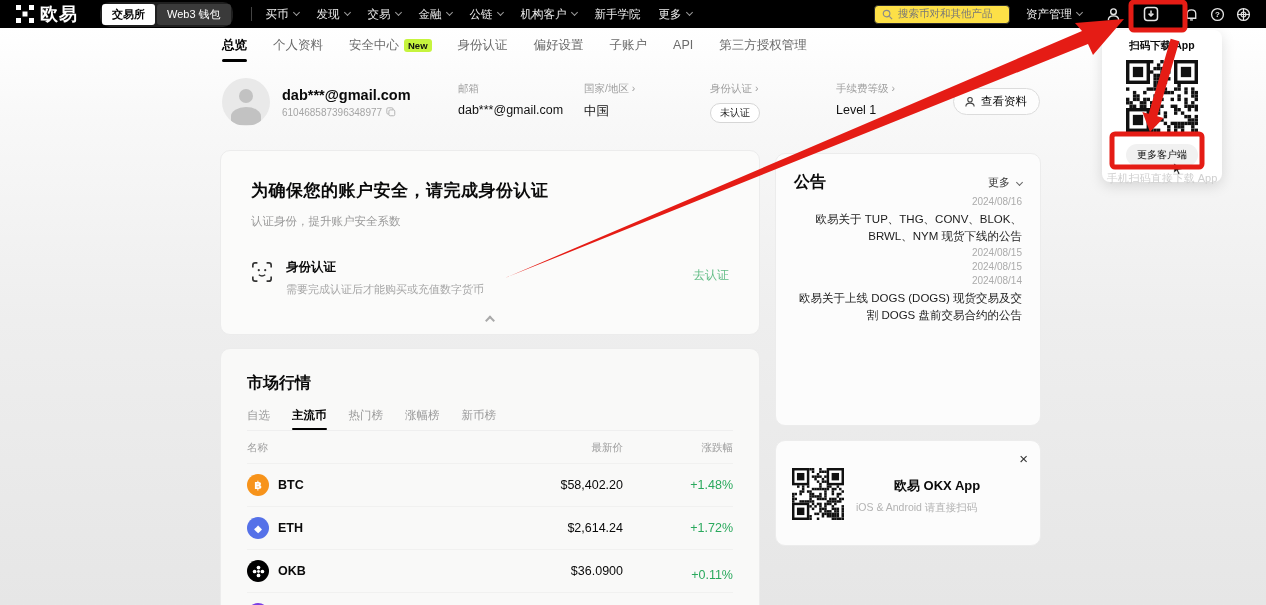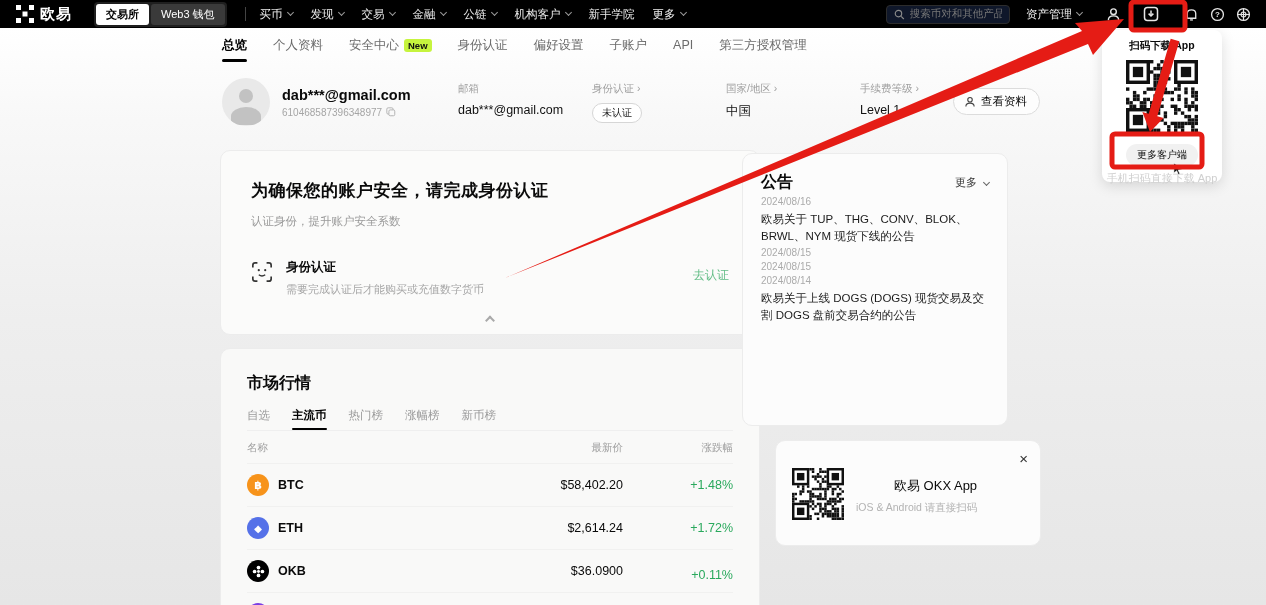--- a/index.html
+++ b/index.html
@@ -9,53 +9,53 @@
     background:#e8e8e8; color:#0a0a0a;
   }
   .page { position:relative; width:1266px; height:605px;
     background:linear-gradient(180deg,#ffffff 28px,#f8f8f8 120px,#eeeeee 320px,#e6e6e6 100%);
   }
 
   
   .topnav { position:absolute; top:0; left:0; width:1266px; height:28px; background:#000;
     display:flex; align-items:center; z-index:5; }
   .brand { display:flex; align-items:center; gap:6px; margin-left:16px; }
-  .brand-name { color:#fff; font-weight:bold; font-size:15px; letter-spacing:1px; }
-  .seg-toggle { display:flex; background:#1f1f1f; border-radius:4px; margin-left:22px; padding:2px; }
+  .brand-name { color:#fff; font-weight:bold; font-size:18px; letter-spacing:1px; }
+  .seg-toggle { display:flex; background:#1f1f1f; border-radius:10px; margin-left:22px; padding:2px; }
   .seg { font-size:11px; padding:3px 10px; border-radius:3px; cursor:pointer; white-space:nowrap; }
   .seg.active { background:#fff; color:#000; font-weight:bold; }
   .seg.idle { background:#3a3a3a; color:#fff; margin-left:2px; }
   .nav-sep { width:1px; height:14px; background:#444; margin:0 14px 0 18px; }
   .nav-items { display:flex; align-items:center; gap:18px; }
   .nav-item { color:#ededed; font-size:11.5px; display:flex; align-items:center; cursor:pointer; white-space:nowrap; }
   .caret { display:inline-block; width:5px; height:5px; border:solid #9a9a9a; border-width:0 1px 1px 0;
     transform:rotate(45deg); margin-left:5px; margin-top:-3px; }
   .nav-right { margin-left:auto; display:flex; align-items:center; margin-right:10px; }
-  .searchbox { display:flex; align-items:center; background:#0f172a; border:1px solid #2c2c2c;
-    border-radius:4px; width:124px; height:19px; padding:0 7px; gap:5px; }
+  .searchbox { display:flex; align-items:center; background:#fde047; border:1px solid #2c2c2c;
+    border-radius:4px; width:136px; height:19px; padding:0 7px; gap:5px; }
   .searchbox .ph { color:#777; font-size:10.5px; white-space:nowrap; overflow:hidden; }
   .assets { color:#f0f0f0; font-size:11.5px; display:flex; align-items:center; margin:0 18px 0 16px; cursor:pointer; white-space:nowrap;}
   .tool-ic { width:26px; height:26px; display:flex; align-items:center; justify-content:center; cursor:pointer; }
 
   
   .subnav { position:absolute; top:30px; left:222px; display:flex; align-items:center; gap:26px; height:30px; }
   .tab { font-size:12.5px; color:#6b6b6b; cursor:pointer; position:relative; display:flex; align-items:center; gap:5px; white-space:nowrap; }
   .tab.active { color:#000; font-weight:bold; }
   .tab.active::after { content:""; position:absolute; left:0; right:0; bottom:-8px; height:2.5px; background:#000; border-radius:2px; }
   .badge-new { background:#c6f43e; color:#111; font-size:9.5px; font-weight:bold; border-radius:3px; padding:1px 4px; }
 
   
   .profile { position:absolute; top:78px; left:222px; width:818px; display:flex; align-items:center; }
   .avatar { width:48px; height:48px; border-radius:50%; background:#e9e9e9; position:relative; overflow:hidden; flex:0 0 48px;}
   .avatar .head { position:absolute; left:17px; top:11px; width:14px; height:14px; border-radius:50%; background:#c2c2c2; }
   .avatar .bod { position:absolute; left:9px; top:29px; width:30px; height:18px; border-radius:50% 50% 0 0; background:#c2c2c2; }
   .pid { margin-left:12px; width:150px; }
   .pid .mail { font-weight:bold; font-size:14.5px; }
   .pid .uid { font-size:10px; color:#a5a5a5; margin-top:4px; display:flex; align-items:center; gap:4px; }
-  .pcols { display:flex; margin-left:26px; gap:8px; }
+  .pcols { display:flex; margin-left:26px; gap:0; }
   .pcol { min-width:112px; margin-right:14px; }
   .pcol .lab { font-size:10.5px; color:#a0a0a0; display:flex; align-items:center; gap:3px; white-space:nowrap;}
   .pcol .val { font-size:12.5px; color:#111; margin-top:7px; white-space:nowrap;}
   .pill-badge { display:inline-block; border:1px solid #d6d6d6; border-radius:10px; font-size:10px; padding:2px 9px; color:#222; background:#fff;}
   .btn-outline { position:absolute; right:0; top:10px; border:1px solid #dcdcdc; background:#fdfdfd; border-radius:15px;
     font-size:11.5px; padding:5px 12px 5px 10px; display:flex; align-items:center; gap:5px; cursor:pointer; white-space:nowrap;}
 
   
   .card { position:absolute; background:#fbfbfa; border:1px solid #ececec; border-radius:10px; }
   .kyc { left:220px; top:150px; width:540px; height:185px; padding:28px 30px 0 30px; }
@@ -77,33 +77,33 @@
   .mtab.active { color:#000; font-weight:bold; }
   .mtab.active::after { content:""; position:absolute; left:0; right:0; bottom:0; height:2.5px; background:#000; border-radius:2px;}
   .mhead { display:flex; font-size:10.5px; color:#a0a0a0; padding:10px 0 8px 0; border-top:1px solid #efefef; }
   .mrow { display:flex; align-items:center; height:43px; border-top:1px solid #f1f1f0; font-size:12.5px; }
   .mc-name { flex:1; display:flex; align-items:center; gap:9px; font-weight:bold; }
   .mc-price { width:170px; text-align:right; }
   .mc-chg { width:110px; text-align:right; }
   .coin { width:22px; height:22px; border-radius:50%; display:flex; align-items:center; justify-content:center;
     color:#fff; font-size:11px; font-weight:bold; flex:0 0 22px;}
 
-  .anncard { left:742px; top:153px; width:266px; height:273px; background:#fcfcfc; padding:18px 18px 0 18px; }
+  .anncard { left:775px; top:153px; width:266px; height:273px; background:#fcfcfc; padding:18px 18px 0 18px;text-align:right; }
   .ann-head { display:flex; align-items:center; }
   .ann-head h2 { font-size:16px; font-weight:bold; }
   .ann-more { margin-left:auto; font-size:11px; color:#333; cursor:pointer; display:flex; align-items:center; gap:2px;}
   .ann-item { margin-top:3px; cursor:pointer;}
   .ann-date { font-size:10px; color:#ababab; }
   .ann-text { font-size:11.5px; color:#1c1c1c; line-height:1.45; margin-top:4px; }
 
   .promo { left:775px; top:440px; width:266px; height:106px; background:#fcfcfc; padding:15px 16px; }
   .promo-close { position:absolute; right:12px; top:9px; font-size:15px; color:#333; cursor:pointer; }
   .promo h3 { font-size:12.5px; font-weight:bold; }
   .promo-row { display:flex; margin-top:12px; gap:12px; align-items:center;}
-  .promo-name { font-size:13px; font-weight:normal;padding-left:38px; }
+  .promo-name { font-size:13px; font-weight:bold;padding-left:38px; }
   .promo-desc { font-size:10.5px; color:#b3b3b3; margin-top:6px; }
 
   
   .qrpop { position:absolute; left:1102px; top:30px; width:120px; height:152px; background:#fff;
     border-radius:8px; box-shadow:0 4px 14px rgba(0,0,0,.13); z-index:6; text-align:center; padding-top:9px;}
   .qrpop .t { font-size:10.5px; font-weight:bold; }
   .qrpop .qrbox { margin:7px auto 0 auto; }
   .btn-clients { margin:8px auto 0 auto; background:#f1f1f1; border-radius:12px; width:72px; font-size:10px;
     padding:4px 0; cursor:pointer; position:relative;}
   .qr-foot { font-size:11px; color:#cfcfcf; margin-top:5px; white-space:nowrap; overflow:hidden;}
@@ -259,26 +259,26 @@
             <path d="M8.5 3.5 V2.5 Q8.5 1 7 1 H2.5 Q1 1 1 2.5 V7 Q1 8.5 2.5 8.5 H3.5" fill="none" stroke="#b5b5b5" stroke-width="1.2"></path>
           </svg>
       </div>
     </div>
     <div class="pcols" id="profile-fields">
         <div class="pcol">
           <div class="lab">邮箱</div>
           <div class="val">dab***@gmail.com</div>
         </div>
         <div class="pcol">
+          <div class="lab">国家/地区 ›</div>
+          <div class="val">中国</div>
+        </div>
+        <div class="pcol">
           <div class="lab">身份认证 ›</div>
           <div class="val"><span class="pill-badge">未认证</span></div>
-        </div>
-        <div class="pcol">
-          <div class="lab">国家/地区 ›</div>
-          <div class="val">中国</div>
         </div>
         <div class="pcol">
           <div class="lab">手续费等级 ›</div>
           <div class="val">Level 1</div>
         </div>
       </div>
     <div class="btn-outline">
       <svg width="12" height="12" viewBox="0 0 16 16">
           <circle cx="8" cy="5" r="3" fill="none" stroke="#444" stroke-width="1.5"></circle>
           <path d="M2.5 14 Q2.5 9.5 8 9.5 Q13.5 9.5 13.5 14" fill="none" stroke="#444" stroke-width="1.5"></path>

